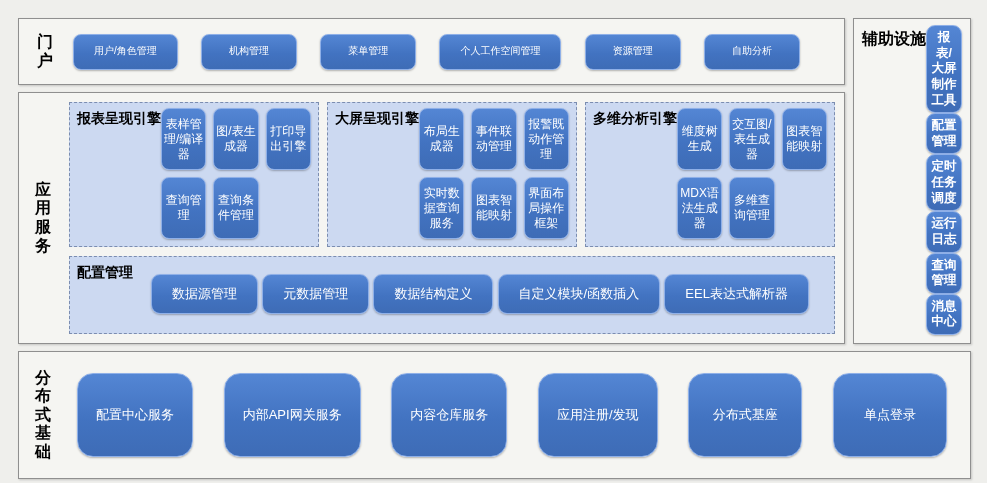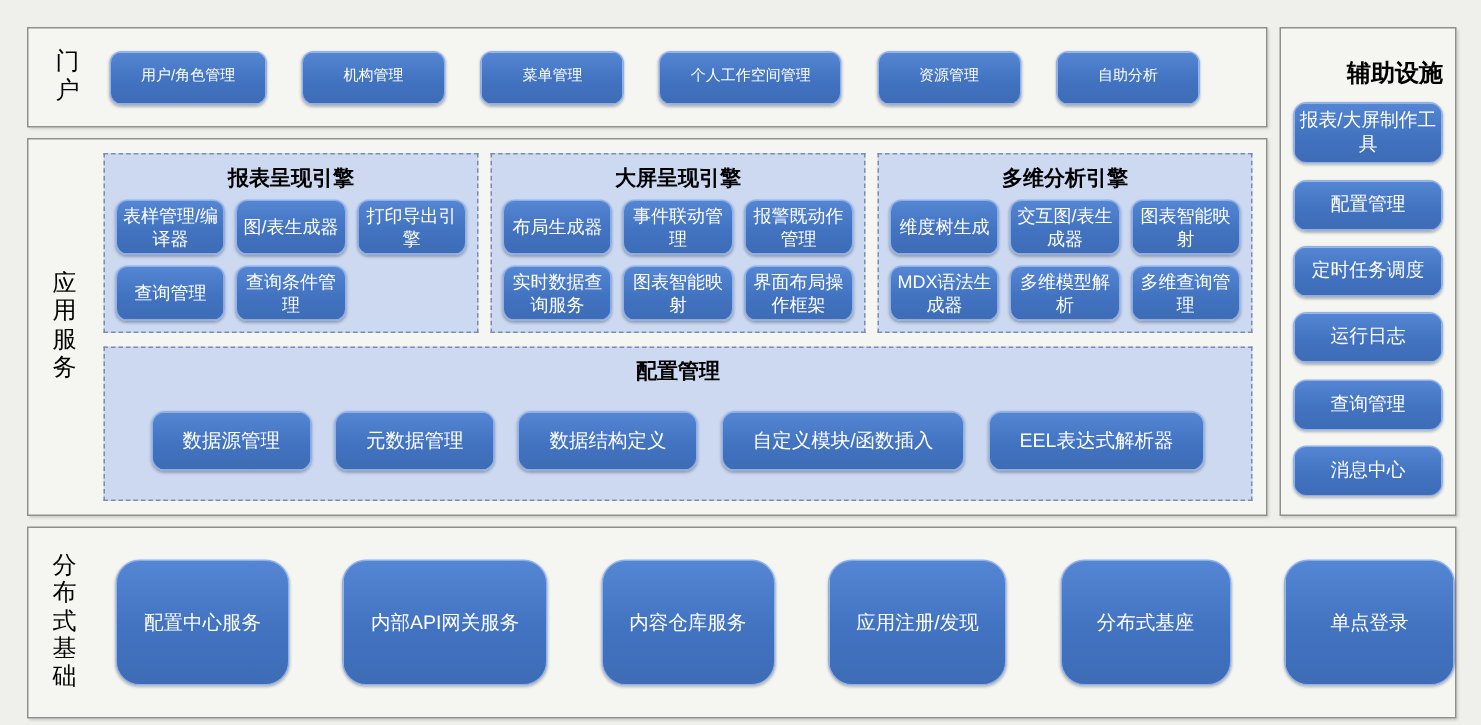--- a/index.html
+++ b/index.html
@@ -23,21 +23,21 @@
       "appsvc aux"
       "base   base";
   }
   .section{
     background:#f5f5f2;
     border:1.5px solid #8f8f8f;
     box-shadow:1px 1px 2px rgba(0,0,0,.18);
     box-sizing:border-box;
   }
   .vlabel{
-    font-weight:normal;
+    font-weight:bold;
     width:24px;
     word-break:break-all;
     line-height:1.16;
     text-align:center;
     font-size:16px;
     flex:0 0 auto;
     color:#000;
   }
   
   .portal{grid-area:portal;display:flex;align-items:center;padding:0 44px 0 14px;}
@@ -56,45 +56,45 @@
   }
   .portal-btn{height:36px;font-size:10px;padding:0 20px;min-width:96px;}
   
   .appsvc{grid-area:appsvc;display:flex;align-items:center;padding:9px 9px 9px 12px;}
   .appsvc-content{flex:1;height:100%;display:flex;flex-direction:column;margin-left:14px;}
   .engine-row{flex:1;display:flex;gap:8px;min-height:0;}
   .group{
     background:#ccd9f1;
     border:1.5px dashed #7b8db0;
     box-sizing:border-box;
-    display:flex;flex-direction:column;
+    display:flex;flex-direction:row;
     padding:5px 7px 7px 7px;
   }
   .engine-group{flex:1;}
   .group-title{
     text-align:center;font-size:14px;font-weight:600;color:#000;
     padding:2px 0 5px 0;flex:0 0 auto;
   }
   .engine-grid{
     flex:1;display:grid;
     grid-template-columns:repeat(3,1fr);
     grid-template-rows:1fr 1fr;
     gap:7px;min-height:0;
   }
   .engine-btn{font-size:12px;padding:2px 2px;}
   .config-group{margin-top:9px;flex:0 0 76px;}
   .config-btns{flex:1;display:flex;align-items:center;justify-content:space-around;padding:12px 16px;}
   .config-btn{height:40px;font-size:13px;padding:0 20px;border-radius:9px;}
   
-  .aux{grid-area:aux;display:flex;flex-direction:column;align-items:flex-end;padding:16px 8px 12px 8px;}
+  .aux{grid-area:aux;display:flex;flex-direction:row;align-items:flex-start;padding:6px 8px 12px 8px;}
   .aux-title{font-weight:bold;font-size:16px;margin:4px 0 8px 0;flex:0 0 auto;color:#000;}
-  .aux-btns{flex:1;width:100%;display:flex;flex-direction:column;justify-content:space-between;}
+  .aux-btns{flex:1;width:100%;display:flex;flex-direction:column;justify-content:space-between;font-weight:bold;}
   .aux-btn{width:100%;min-height:34px;font-size:12.5px;padding:4px 3px;border-radius:9px;}
   
-  .base{grid-area:base;display:flex;align-items:center;padding:0 0 0 12px;}
+  .base{grid-area:base;display:flex;align-items:center;padding:0 23px 0 12px;}
   .base-btns{flex:1;display:flex;justify-content:space-between;align-items:center;margin-left:22px;}
   .base-btn{height:84px;min-width:114px;font-size:13px;padding:0 18px;border-radius:16px;}
 </style>
 </head>
 <body>
 
 <div class="page">
 
   <div class="section portal">
     <div class="vlabel">门户</div>
@@ -133,21 +133,20 @@
               <div class="btn engine-btn">界面布局操作框架</div>
             </div>
           </div>
           <div class="group engine-group">
             <div class="group-title">多维分析引擎</div>
             <div class="engine-grid">
               <div class="btn engine-btn">维度树生成</div>
               <div class="btn engine-btn">交互图/表生成器</div>
               <div class="btn engine-btn">图表智能映射</div>
               <div class="btn engine-btn">MDX语法生成器</div>
-              <div class="btn engine-btn">多维模型解析</div>
               <div class="btn engine-btn">多维查询管理</div>
             </div>
           </div>
         </div>
       <div class="group config-group">
         <div class="group-title">配置管理</div>
         <div class="config-btns">
             <div class="btn config-btn">数据源管理</div>
             <div class="btn config-btn">元数据管理</div>
             <div class="btn config-btn">数据结构定义</div>

